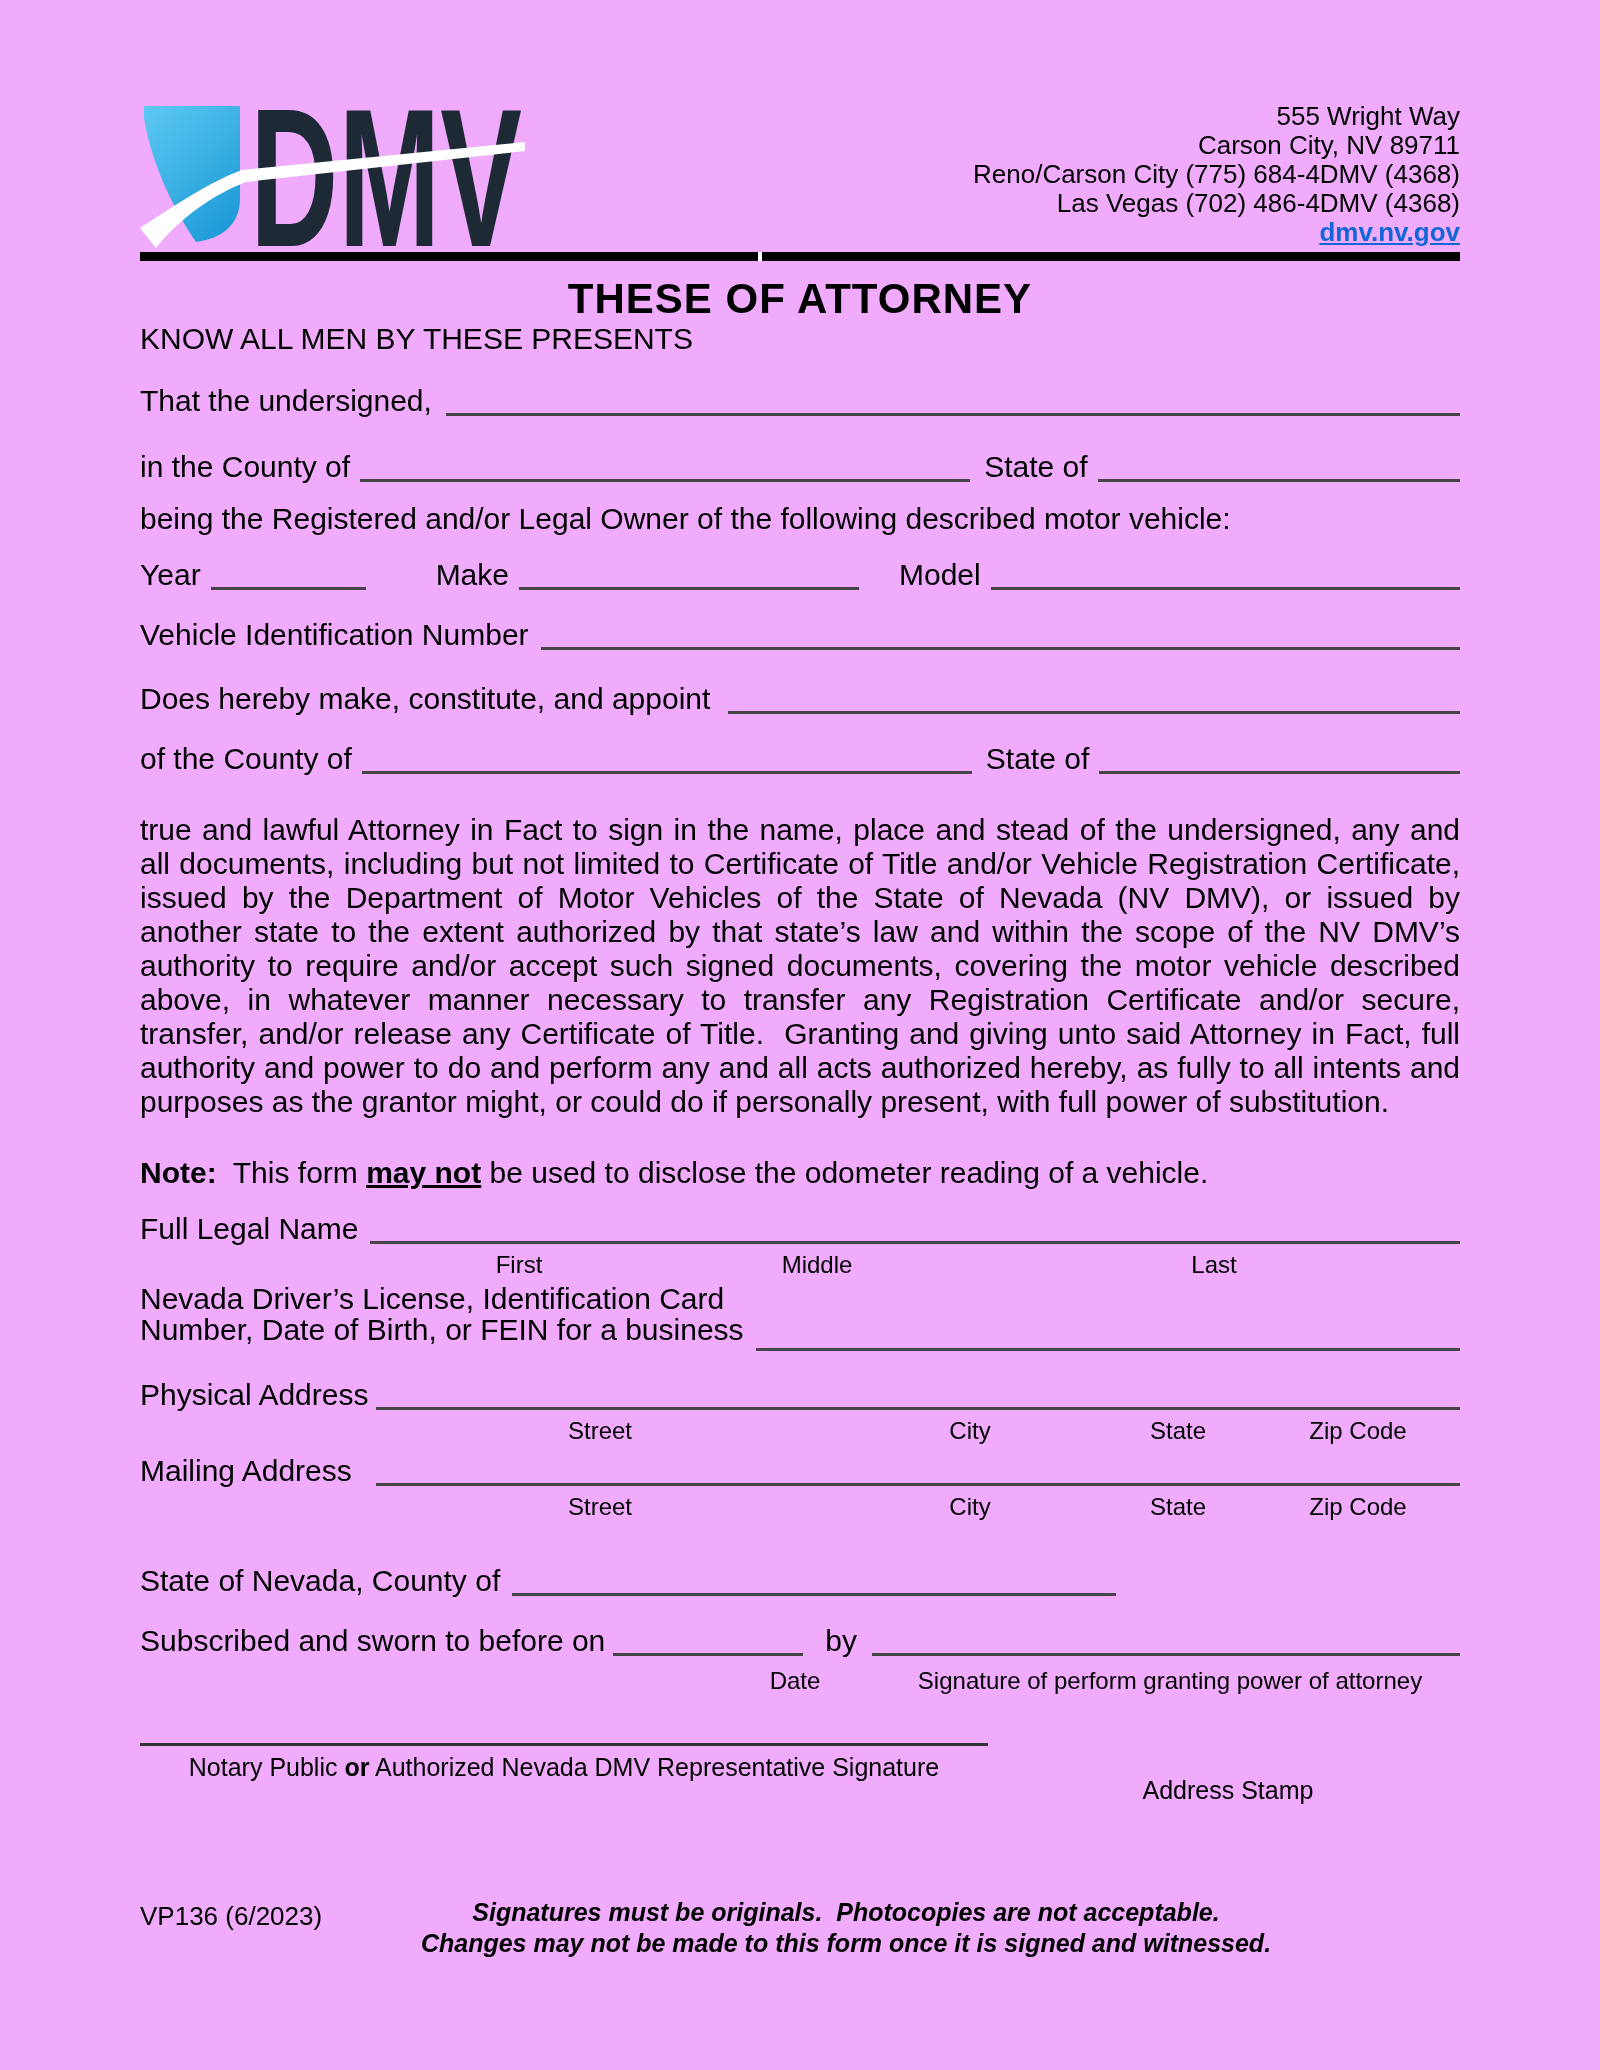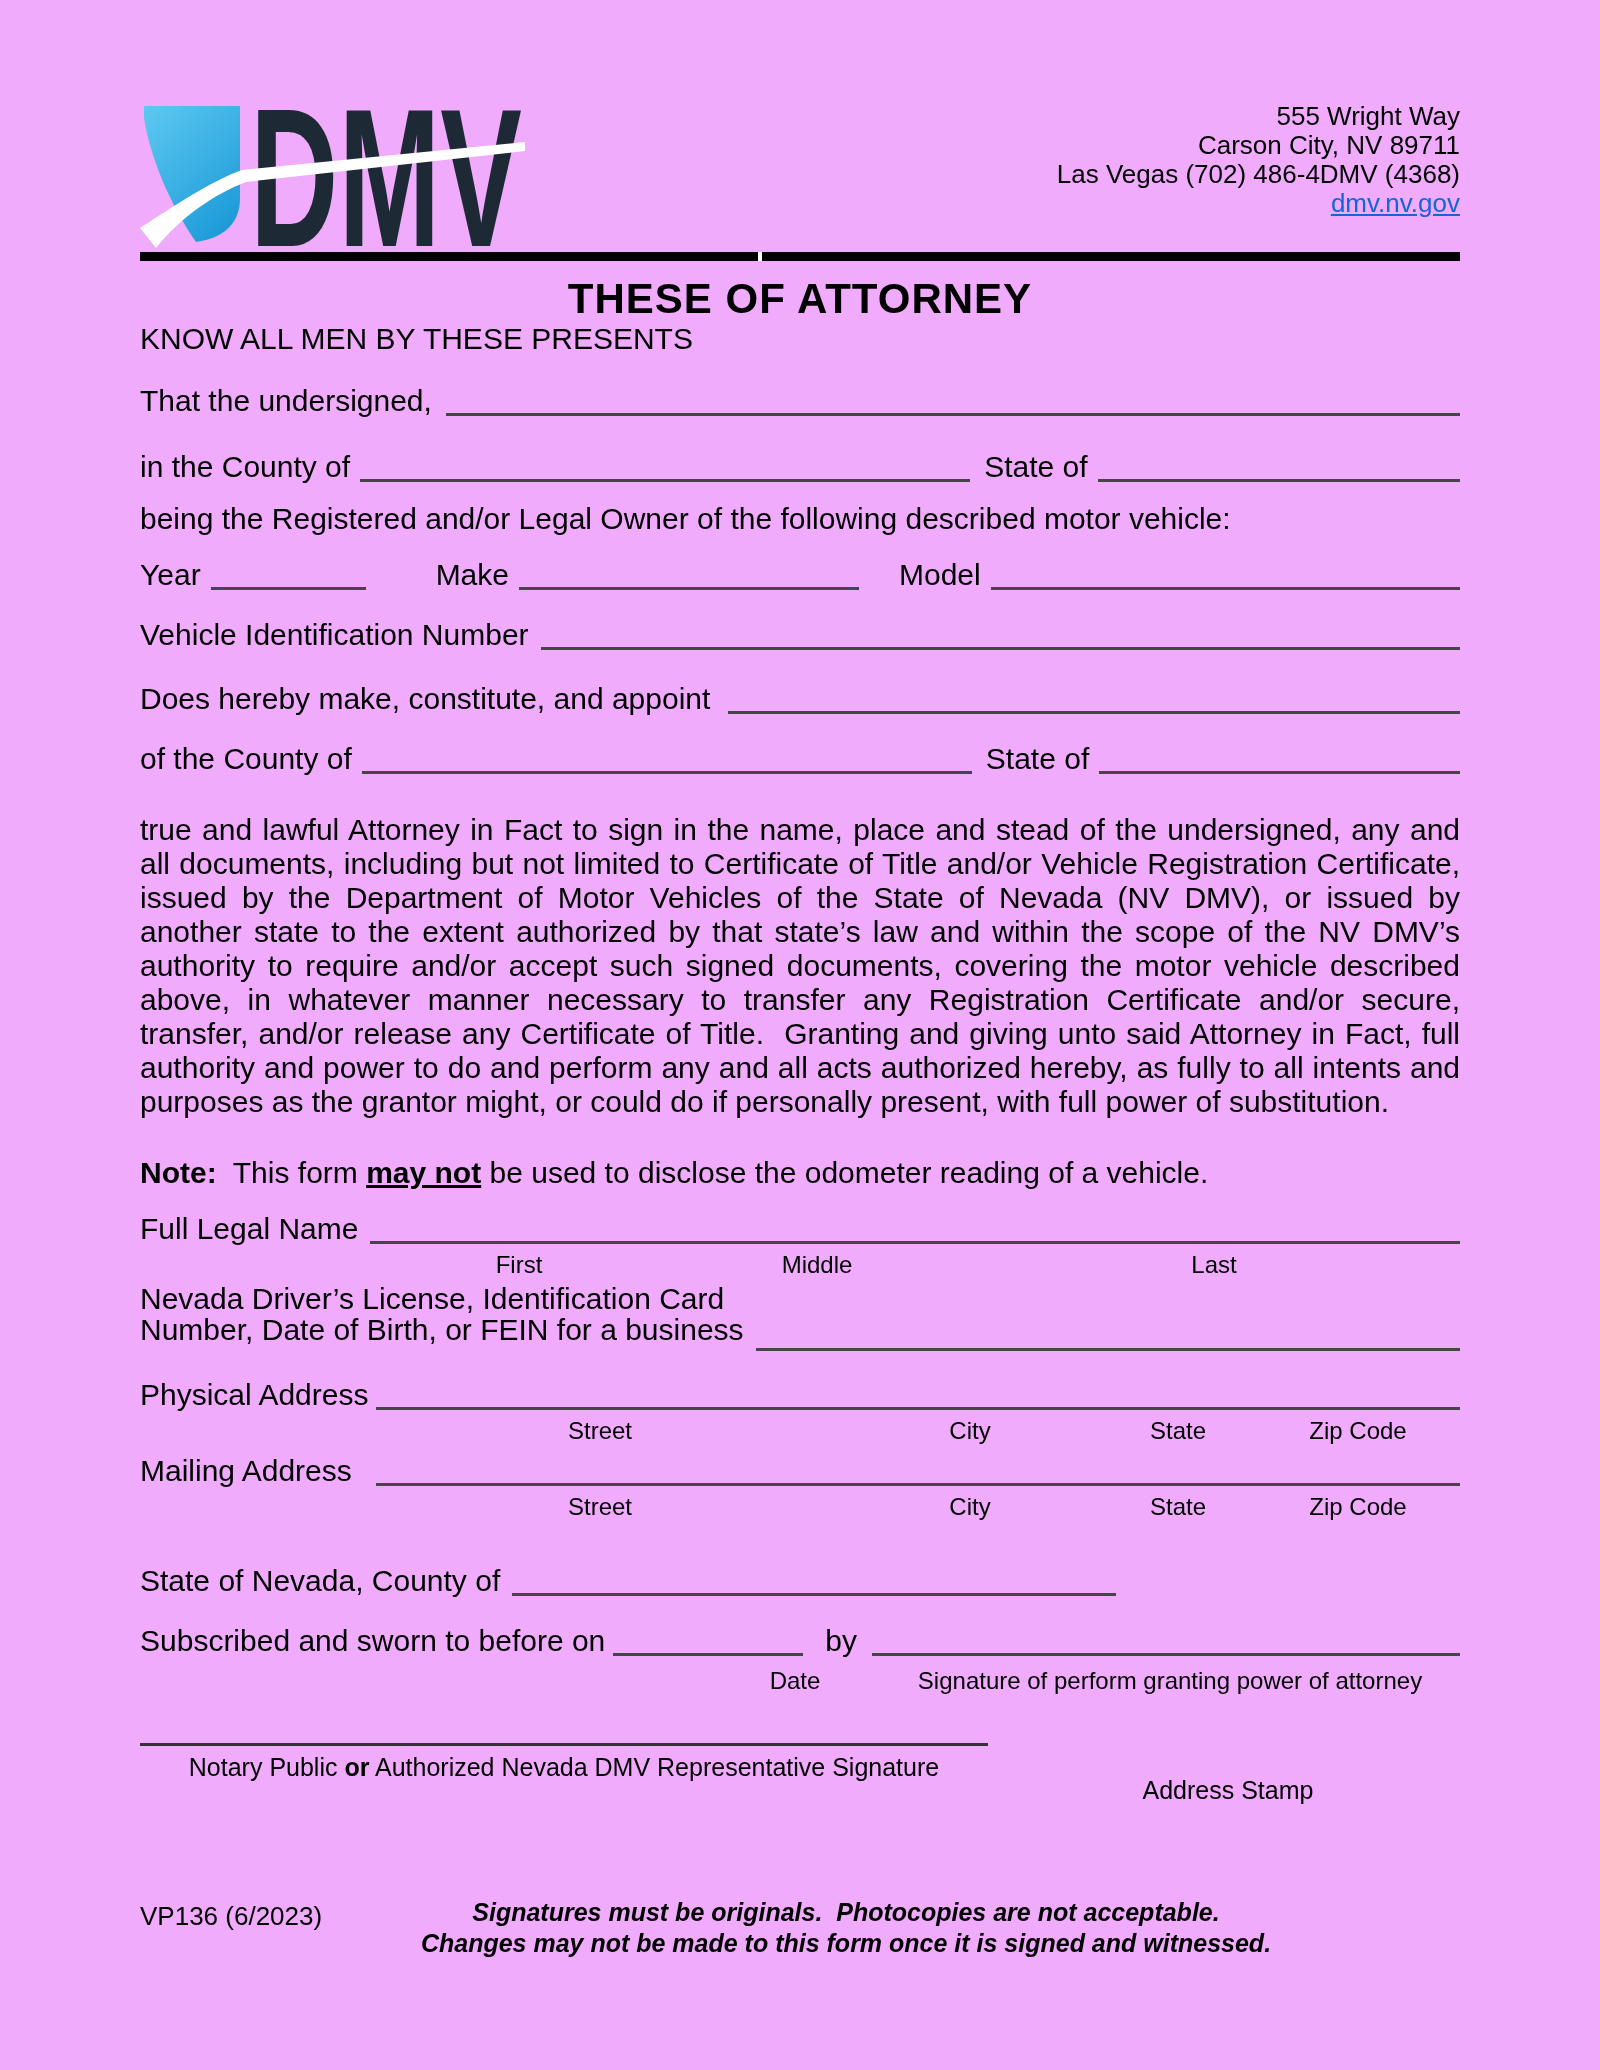--- a/index.html
+++ b/index.html
@@ -12,21 +12,21 @@
     font-family:"Liberation Sans",sans-serif;color:#000;
   }
   .content{padding:0 140px;}
   
   .header{display:flex;justify-content:space-between;align-items:flex-start;margin-top:80px;}
   .logo{width:385px;height:148px;margin-top:22px;display:block;}
   .logo-text{font-family:"Liberation Sans",sans-serif;font-weight:bold;font-size:196px;fill:var(--logo-dark);}
   .stop-light{stop-color:var(--logo-blue-light);}
   .stop-dark{stop-color:var(--logo-blue-dark);}
   .address{margin-top:22px;text-align:right;font-size:26px;line-height:29px;}
-  .address a{color:var(--link);text-decoration:underline;}
+  .address a{color:var(--link);text-decoration:underline;font-weight:bold;}
   .bar{margin-top:2px;height:9px;background:linear-gradient(to right,var(--bar) 0,var(--bar) 46.8%,#fff 46.8%,#fff 47.1%,var(--bar) 47.1%);}
   .title{margin-top:16px;text-align:center;font-size:42px;line-height:44px;font-weight:bold;letter-spacing:1px;}
   
   .print-hint{margin-top:52px;font-size:26px;line-height:30px;font-weight:bold;font-style:italic;}
   .presents{margin-top:0;font-size:30px;line-height:36px;}
   .row{display:flex;align-items:baseline;font-size:30px;line-height:36px;white-space:nowrap;}
   .bl{height:3px;background:var(--line);position:relative;top:5px;}
   .grow{flex:1;}
   .para{margin-top:36px;font-size:30px;line-height:34px;text-align:justify;}
   .note{margin-top:36px;font-size:30px;line-height:36px;}
@@ -69,20 +69,21 @@
             <stop offset="1" class="stop-dark"></stop>
           </linearGradient>
         </defs>
         <path d="M4,4 H100 V96 C100,118 88,132 66,138 L56,140 C33,107 11,60 4,16 Z" fill="url(#lgBlue)"></path>
         <text class="logo-text" x="110" y="144" textLength="272" lengthAdjust="spacingAndGlyphs">DMV</text>
         <path d="M0,126 C40,100 70,80 102,68 L385,40 L385,49 L106,80 C74,92 40,116 16,146 Z" fill="#ffffff"></path>
       </svg>
       <div class="address">
         <div>555 Wright Way</div>
         <div>Carson City, NV 89711</div>
+        <div>Reno/Carson City (775) 684-4DMV (4368)</div>
         <div>Las Vegas (702) 486-4DMV (4368)</div>
         <div><a href="#">dmv.nv.gov</a></div>
       </div>
     </div>
 
     <div class="bar"></div>
 
     <div class="title">THESE OF ATTORNEY</div>
 
     <div class="presents">KNOW ALL MEN BY THESE PRESENTS</div>

